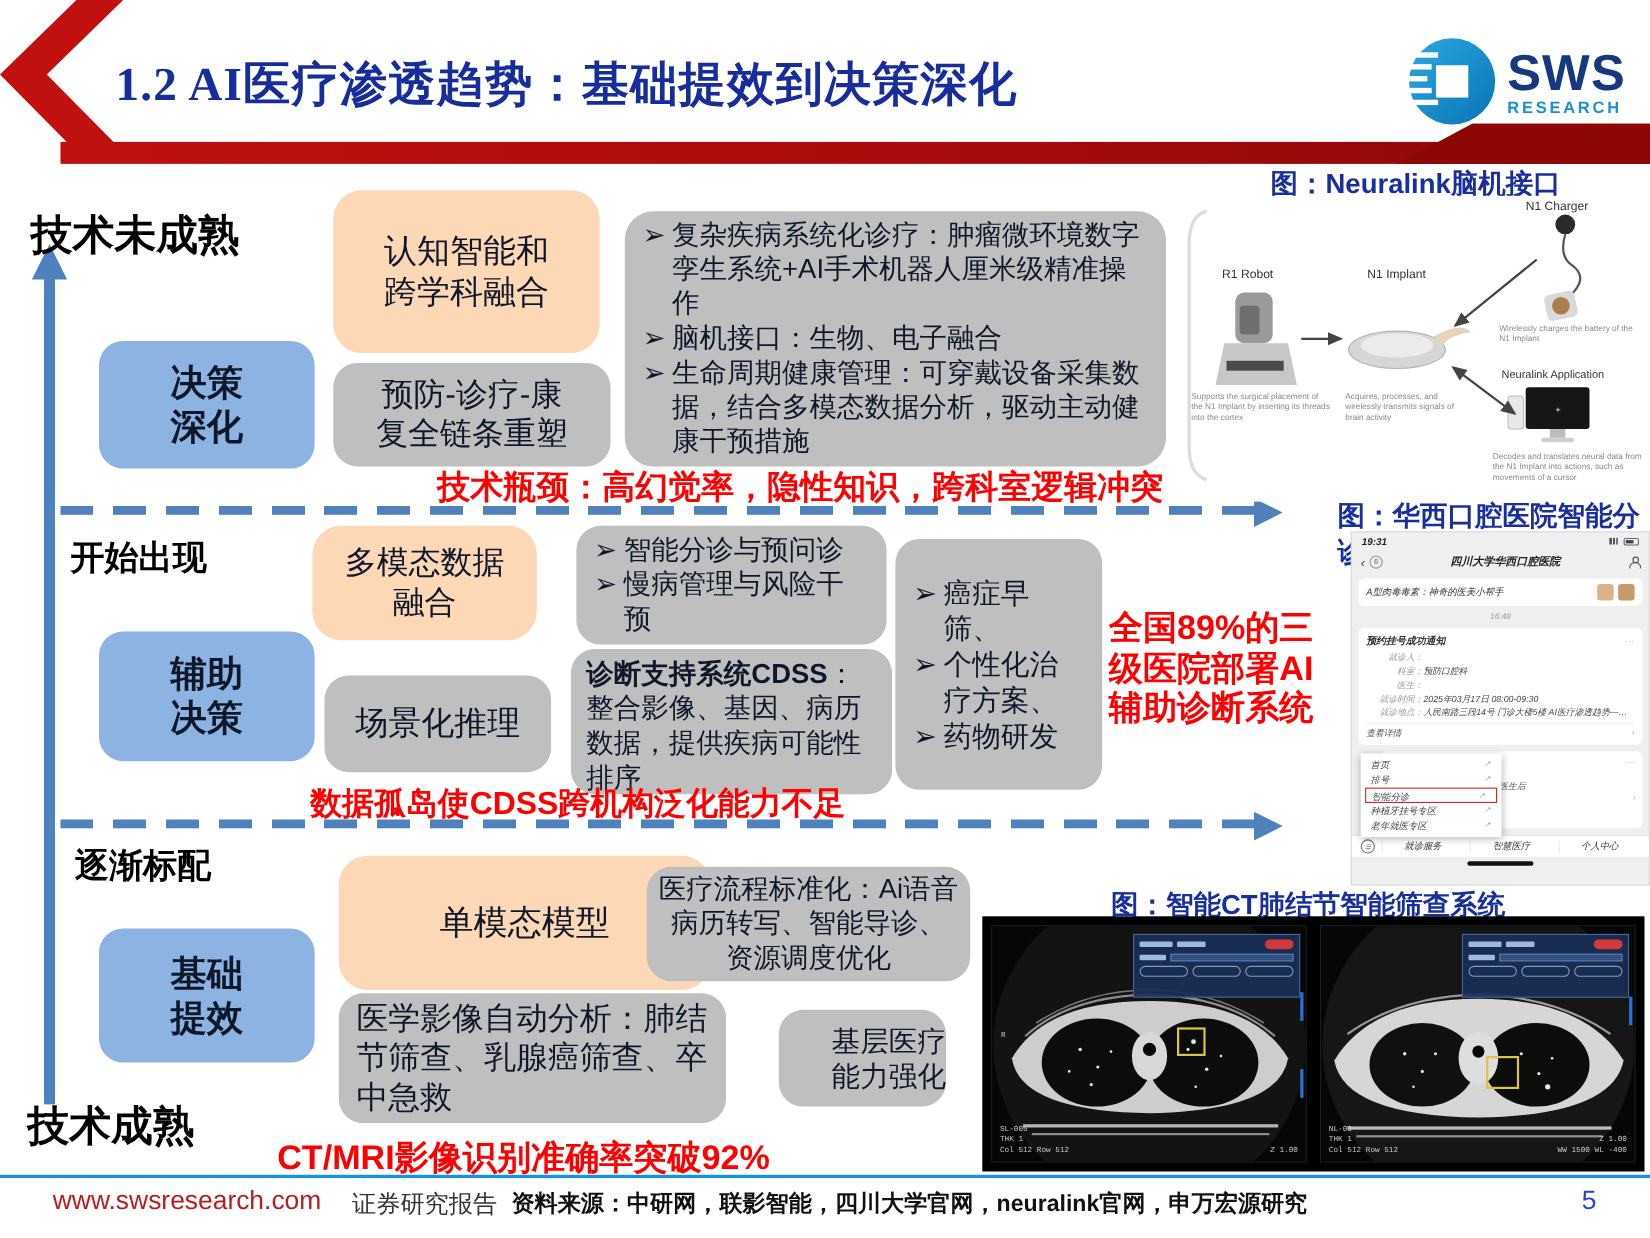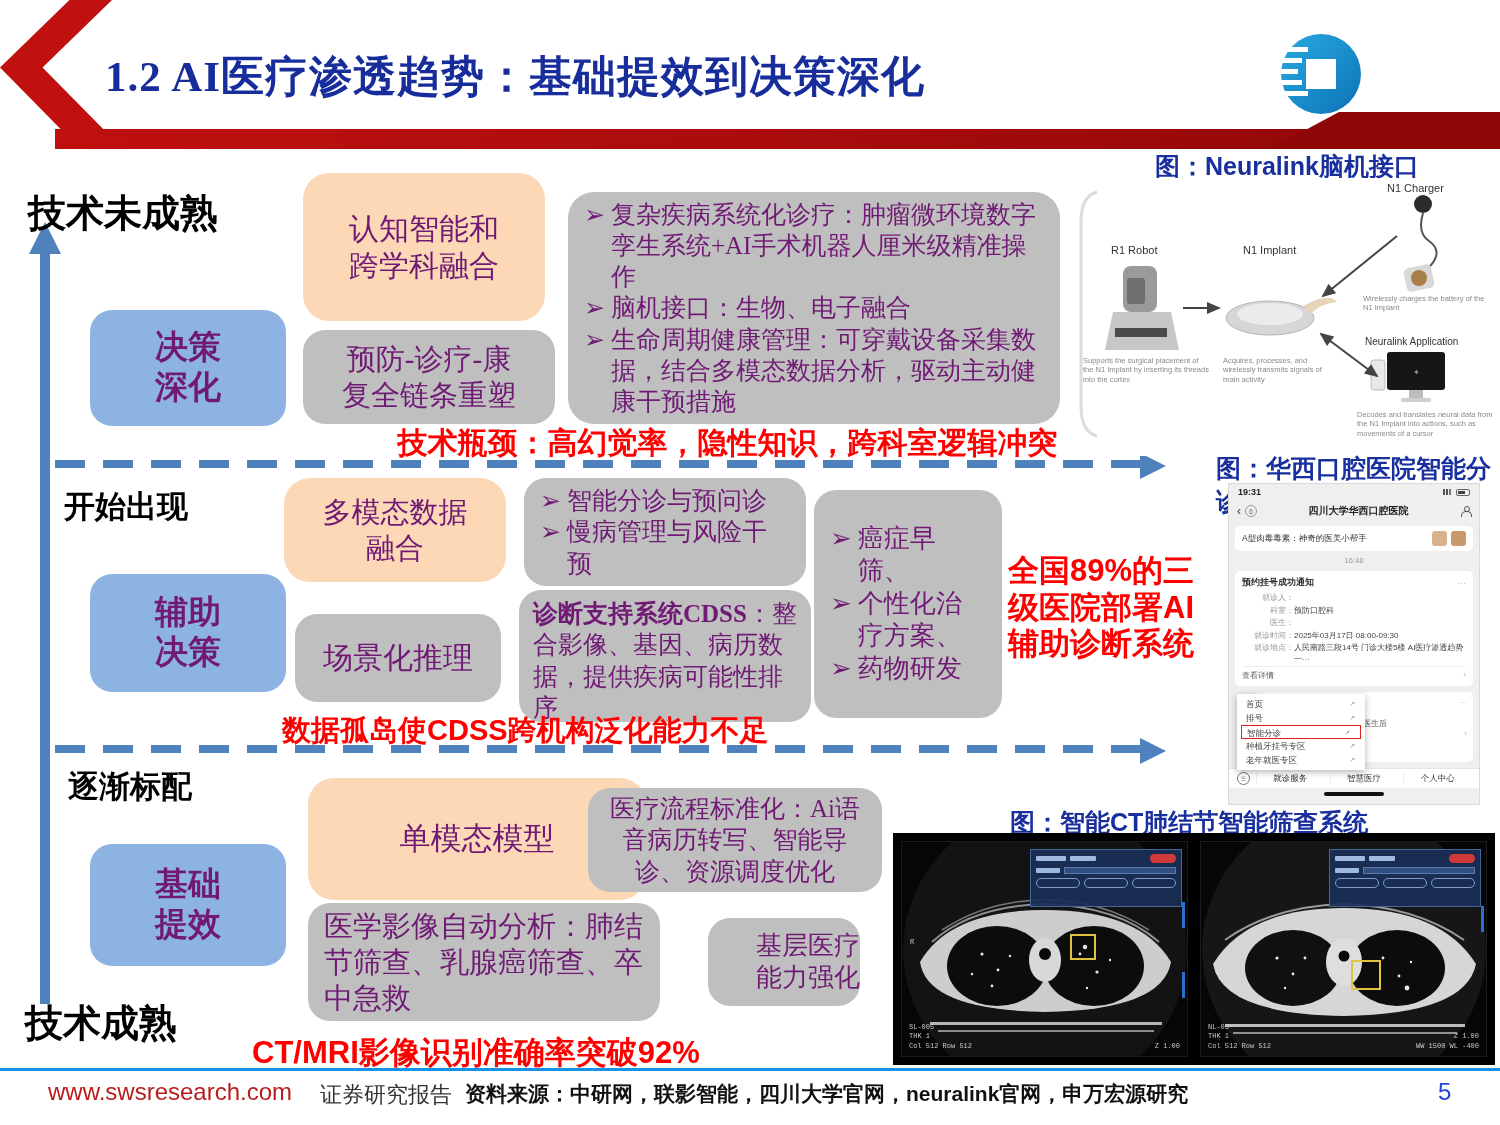--- a/index.html
+++ b/index.html
@@ -23,42 +23,42 @@
   .logo-res { font-size:15px; font-weight:700; color:#1d8fd1; letter-spacing:2.5px; margin-top:2px; }
 
   
   .vshaft { left:40px; top:252px; width:10px; height:752px; background:#4f81bd; }
   .vhead { left:29px; top:222px; width:0; height:0;
     border-left:16px solid transparent; border-right:16px solid transparent; border-bottom:32px solid #4f81bd; }
   .axis-lab { font-weight:800; color:#000; }
 
   
   .bx { position:absolute; border-radius:22px; display:flex; align-items:center; justify-content:center;
-    text-align:center; color:#701a75;font-family:Liberation Serif, serif; }
+    text-align:center; color:#0f172a; }
   .bx-blue { background:#8db3e2; font-weight:800; font-size:33px; line-height:1.2; }
   .bx-org  { background:#fcd8b6; font-size:30px; line-height:1.25; border-radius:26px; }
   .bx-gray { background:#bfbfbf; font-size:26px; line-height:1.25; }
   .bx-list { flex-direction:column; align-items:flex-start; justify-content:center; text-align:left; padding:12px 16px; }
   .bul { display:flex; gap:6px; }
   .bul .m { flex:0 0 auto; }
 
   .rednote { position:absolute; color:#f00; font-weight:800; }
   .dash { position:absolute; height:8px;
     background:repeating-linear-gradient(90deg,#4f81bd 0,#4f81bd 30px,transparent 30px,transparent 48px); }
   .dash-head { position:absolute; width:0; height:0;
     border-top:13px solid transparent; border-bottom:13px solid transparent; border-left:26px solid #4f81bd; }
   .cap { position:absolute; font-size:25px; font-weight:800; color:#1a2f9e; }
 
   
   .nl { left:1075px; top:178px; width:425px; height:278px; background:#fff; overflow:hidden; }
   .nl-lab { position:absolute; font-size:11px; color:#333; }
   .nl-desc { position:absolute; font-size:7.5px; color:#8a8a8a; line-height:1.25; }
 
   
-  .phone { left:1228px; top:483px; width:252px; height:322px; background:#efefef; border:1px solid #d9d9d9; font-size:8px; color:#333; }
+  .phone { left:1228px; top:483px; width:272px; height:322px; background:#efefef; border:1px solid #d9d9d9; font-size:8px; color:#333;font-style:italic; }
   .ph-status { height:16px; display:flex; justify-content:space-between; align-items:center; padding:0 9px; }
   .ph-time { font-weight:700; font-size:9px; color:#222; }
   .ph-sticons { display:flex; gap:3px; align-items:center; }
   .bar3 { width:10px; height:6px; background:linear-gradient(90deg,#555 0 2px,transparent 2px 3px,#555 3px 5px,transparent 5px 6px,#777 6px 8px,transparent 8px); }
   .batt { width:14px; height:7px; border:1px solid #666; border-radius:2px; position:relative; }
   .batt::after { content:""; position:absolute; left:1px; top:1px; bottom:1px; width:7px; background:#444; }
   .ph-nav { height:22px; display:flex; align-items:center; padding:0 8px; gap:4px; }
   .ph-back { font-size:12px; color:#333; }
   .ph-badge { min-width:12px; height:12px; border:1px solid #999; border-radius:7px; font-size:7px; color:#666;
     display:flex; align-items:center; justify-content:center; padding:0 2px; }
@@ -131,20 +131,24 @@
     <circle cx="43" cy="43" r="40" fill="url(#gl)"></circle>
     <rect x="28" y="28" width="30" height="30" fill="#fff"></rect>
     <g fill="#fff">
       <rect x="0" y="16" width="30" height="5"></rect>
         <rect x="0" y="27" width="24" height="5"></rect>
       <rect x="0" y="38" width="20" height="5"></rect>
         <rect x="0" y="49" width="24" height="5"></rect>
       <rect x="0" y="60" width="30" height="5"></rect>
     </g>
   </svg>
+  <div class="logo-txt">
+    <span class="logo-sws">SWS</span>
+    <span class="logo-res">RESEARCH</span>
+  </div>
 </div>
 
 <div class="abs vhead"></div>
 <div class="abs vshaft"></div>
 <div class="abs axis-lab" style="left:28px;top:188px;font-size:38px;">技术未成熟</div>
 <div class="abs axis-lab" style="left:25px;top:998px;font-size:38px;">技术成熟</div>
 <div class="abs axis-lab" style="left:64px;top:486px;font-size:31px;">开始出现</div>
 <div class="abs axis-lab" style="left:68px;top:766px;font-size:31px;">逐渐标配</div>
 
 <div class="bx bx-blue pre" style="left:90px;top:310px;width:196px;height:116px;">决策
@@ -166,21 +170,21 @@
   <div class="bul">
       <span class="m">➢</span>
       <span>生命周期健康管理：可穿戴设备采集数据，结合多模态数据分析，驱动主动健康干预措施</span>
     </div>
 </div>
 
 <div class="rednote" style="left:395px;top:423px;width:665px;text-align:center;font-size:30px;">技术瓶颈：高幻觉率，隐性知识，跨科室逻辑冲突</div>
 <div class="dash" style="left:55px;top:460px;width:1085px;"></div>
 <div class="dash-head" style="left:1140px;top:453px;"></div>
 
-<div class="bx bx-org pre" style="left:284px;top:478px;width:222px;height:104px;font-size:29px;">多模态数据
+<div class="bx bx-org pre" style="left:284px;top:478px;width:204px;height:104px;font-size:29px;">多模态数据
 融合</div>
 <div class="bx bx-blue pre" style="left:90px;top:574px;width:196px;height:118px;">辅助
 决策</div>
 <div class="bx bx-gray" style="left:295px;top:614px;width:206px;height:88px;font-size:30px;">场景化推理</div>
 
 <div class="bx bx-gray bx-list" style="left:524px;top:478px;width:282px;height:108px;font-size:25px;">
   <div class="bul">
       <span class="m">➢</span>
       <span>智能分诊与预问诊</span>
     </div>

